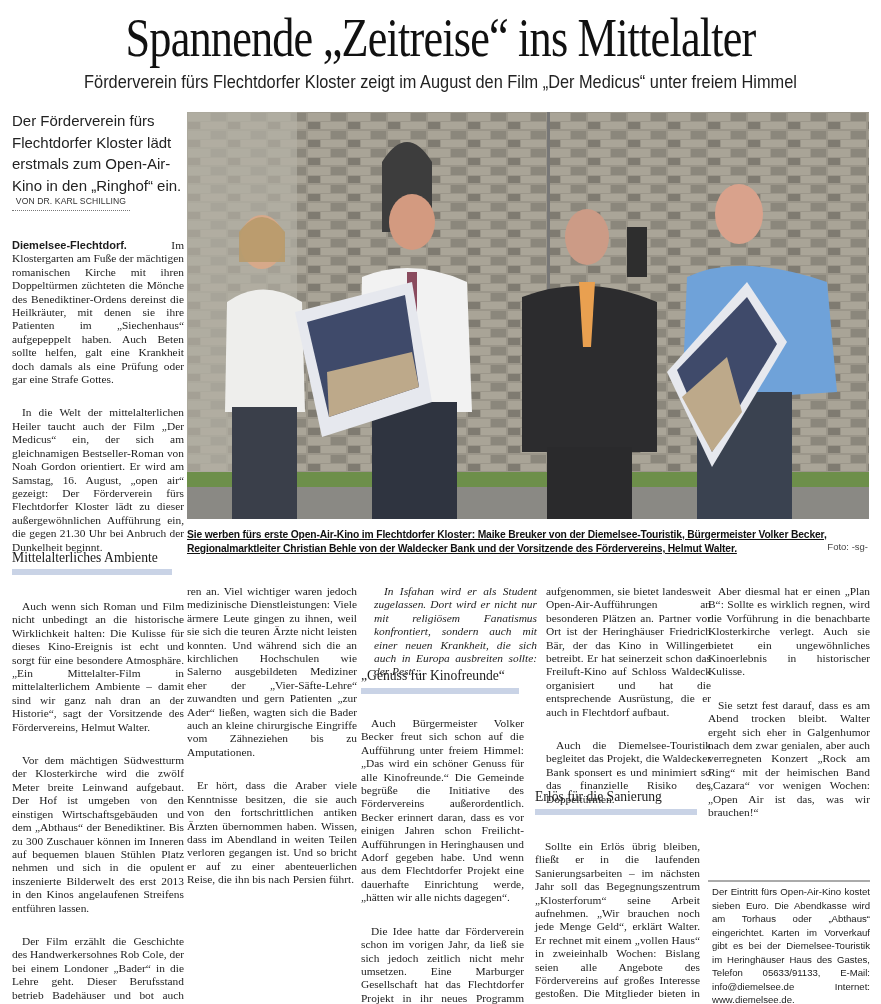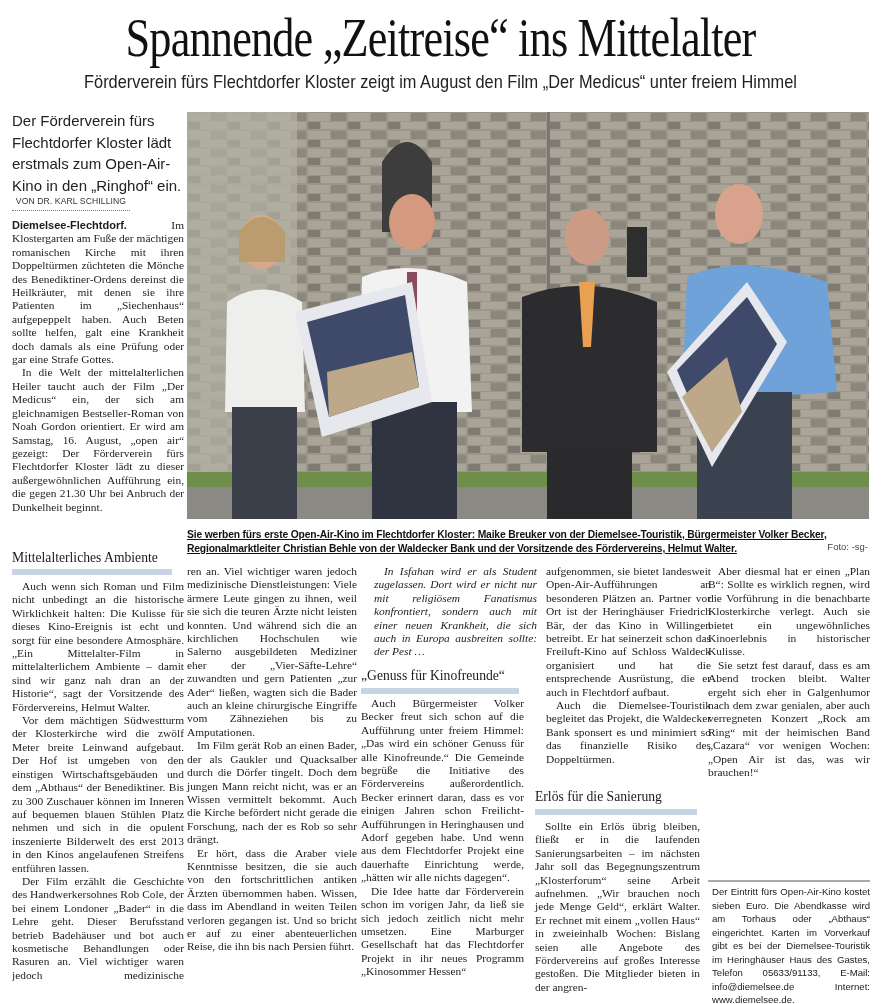--- a/index.html
+++ b/index.html
@@ -27,21 +27,21 @@
       font-family: "Liberation Sans", sans-serif; font-size: 8.6px; line-height: 12px;
       color: #333; letter-spacing: 0.1px;
       padding-bottom: 3px; border-bottom: 1px dotted #777; text-align: center;
     }
 
     .col {
       position: absolute; font-family: "Liberation Serif", serif;
       font-size: 11.4px; line-height: 13.4px; text-align: justify; hyphens: manual;
       color: #1c1c1c;
     }
-    .col p { text-indent: 10px; }
+    .col p { text-indent: 10px; margin-top: 20px; }
     .col p.noind { text-indent: 0; }
     .dateline { font-family: "Liberation Sans", sans-serif; font-weight: bold; font-size: 11px; }
 
     .c1a { left: 12px; top: 219px; width: 172px; }
     .c1b { left: 12px; top: 580px; width: 172px; }
     .c2 { left: 187px; top: 565px; width: 170px; }
     .c3 { left: 374px; top: 565px; width: 163px; font-style: italic; }
     .c3b { left: 361px; top: 697px; width: 163px; }
     .c4 { left: 546px; top: 565px; width: 165px; }
     .c4b { left: 535px; top: 820px; width: 165px; }
@@ -158,21 +158,20 @@
 <div class="subbar" style="left: 12px; top: 569px; width: 160px; background: rgb(201, 211, 230);"></div>
 
 <div class="col c1b">
   <p>Auch wenn sich Roman und Film nicht unbedingt an die historische Wirklichkeit halten: Die Kulisse für dieses Kino-Ereignis ist echt und sorgt für eine besondere Atmosphäre. „Ein Mittelalter-Film in mittelalterlichem Ambiente – damit sind wir ganz nah dran an der Historie“, sagt der Vorsitzende des Fördervereins, Helmut Walter.</p>
   <p>Vor dem mächtigen Südwestturm der Klosterkirche wird die zwölf Meter breite Leinwand aufgebaut. Der Hof ist umgeben von den einstigen Wirtschaftsgebäuden und dem „Abthaus“ der Benediktiner. Bis zu 300 Zuschauer können im Inneren auf bequemen blauen Stühlen Platz nehmen und sich in die opulent inszenierte Bilderwelt des erst 2013 in den Kinos angelaufenen Streifens entführen lassen.</p>
   <p style="height:calc(13.4px * 8); overflow:hidden;">Der Film erzählt die Geschichte des Handwerkersohnes Rob Cole, der bei einem Londoner „Bader“ in die Lehre geht. Dieser Berufsstand betrieb Badehäuser und bot auch kosmetische Behandlungen oder Rasuren an. Viel wichtiger waren jedoch medizinische Dienstleistungen: Viele ärmere Leute gingen zu ihnen, weil sie sich die teuren Ärzte nicht leisten konnten. Und während sich die an kirchlichen Hochschulen wie Salerno ausgebildeten Mediziner eher der „Vier-Säfte-Lehre“ zuwandten und gern Patienten „zur Ader“ ließen, wagten sich die Bader auch an kleine chirurgische Eingriffe vom Zähneziehen bis zu Amputationen.</p>
 </div>
 
 <div class="col c2">
   <p class="noind">ren an. Viel wichtiger waren jedoch medizinische Dienstleistungen: Viele ärmere Leute gingen zu ihnen, weil sie sich die teuren Ärzte nicht leisten konnten. Und während sich die an kirchlichen Hochschulen wie Salerno ausgebildeten Mediziner eher der „Vier-Säfte-Lehre“ zuwandten und gern Patienten „zur Ader“ ließen, wagten sich die Bader auch an kleine chirurgische Eingriffe vom Zähneziehen bis zu Amputationen.</p>
-  <p>Im Film gerät Rob an einen Bader, der als Gaukler und Quacksalber durch die Dörfer tingelt. Doch dem jungen Mann reicht nicht, was er an Wissen vermittelt bekommt. Auch die Kirche befördert nicht gerade die Forschung, nach der es Rob so sehr drängt.</p>
   <p>Er hört, dass die Araber viele Kenntnisse besitzen, die sie auch von den fortschrittlichen antiken Ärzten übernommen haben. Wissen, dass im Abendland in weiten Teilen verloren gegangen ist. Und so bricht er auf zu einer abenteuerlichen Reise, die ihn bis nach Persien führt.</p>
 </div>
 
 <div class="col c3">
   <p>In Isfahan wird er als Student zugelassen. Dort wird er nicht nur mit religiösem Fanatismus konfrontiert, sondern auch mit einer neuen Krankheit, die sich auch in Europa ausbreiten sollte: der Pest …</p>
 </div>
 <div class="subhead" style="left:361px; top:665px;">„Genuss für Kinofreunde“</div>
 <div class="subbar" style="left: 361px; top: 688px; width: 158px; background: rgb(201, 211, 230);"></div>
 <div class="col c3b">
   <p>Auch Bürgermeister Volker Becker freut sich schon auf die Aufführung unter freiem Himmel: „Das wird ein schöner Genuss für alle Kinofreunde.“ Die Gemeinde begrüße die Initiative des Fördervereins außerordentlich. Becker erinnert daran, dass es vor einigen Jahren schon Freilicht-Aufführungen in Heringhausen und Adorf gegeben habe. Und wenn aus dem Flechtdorfer Projekt eine dauerhafte Einrichtung werde, „hätten wir alle nichts dagegen“.</p>

